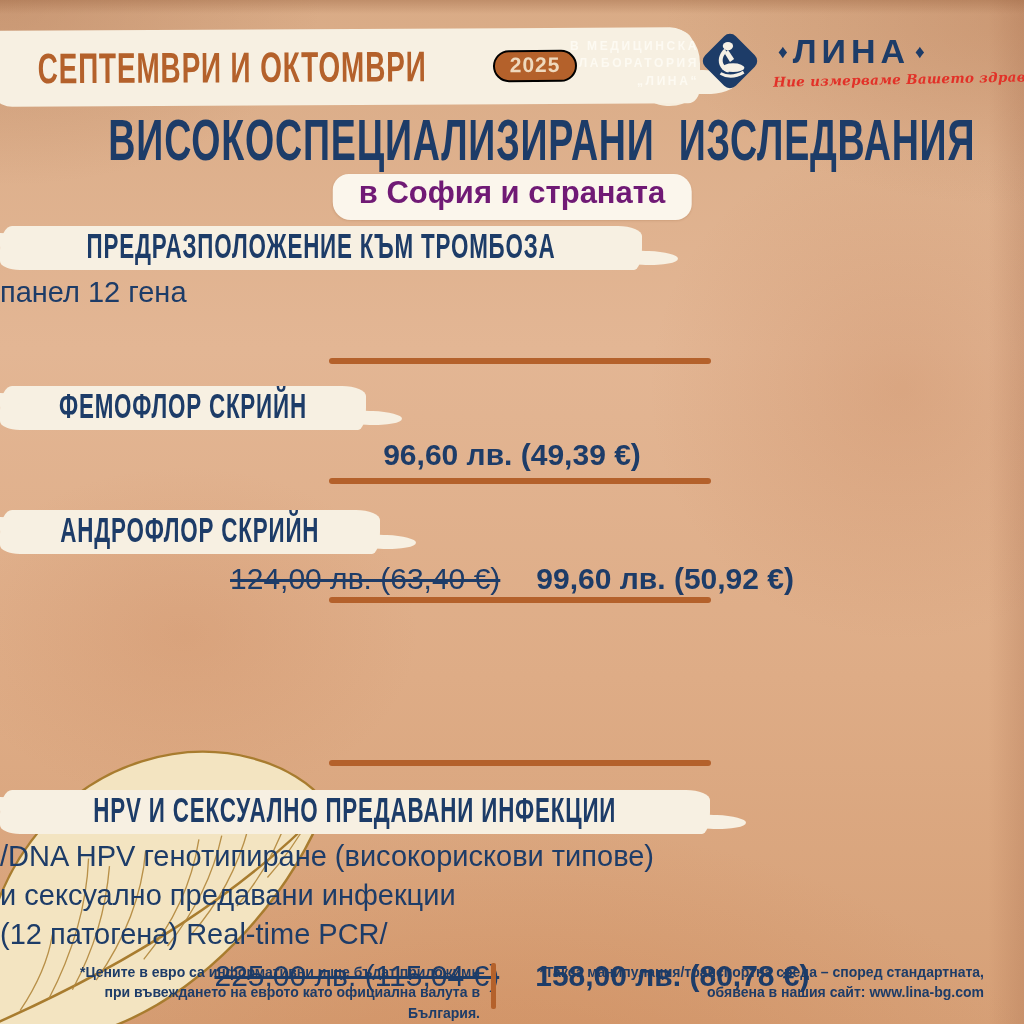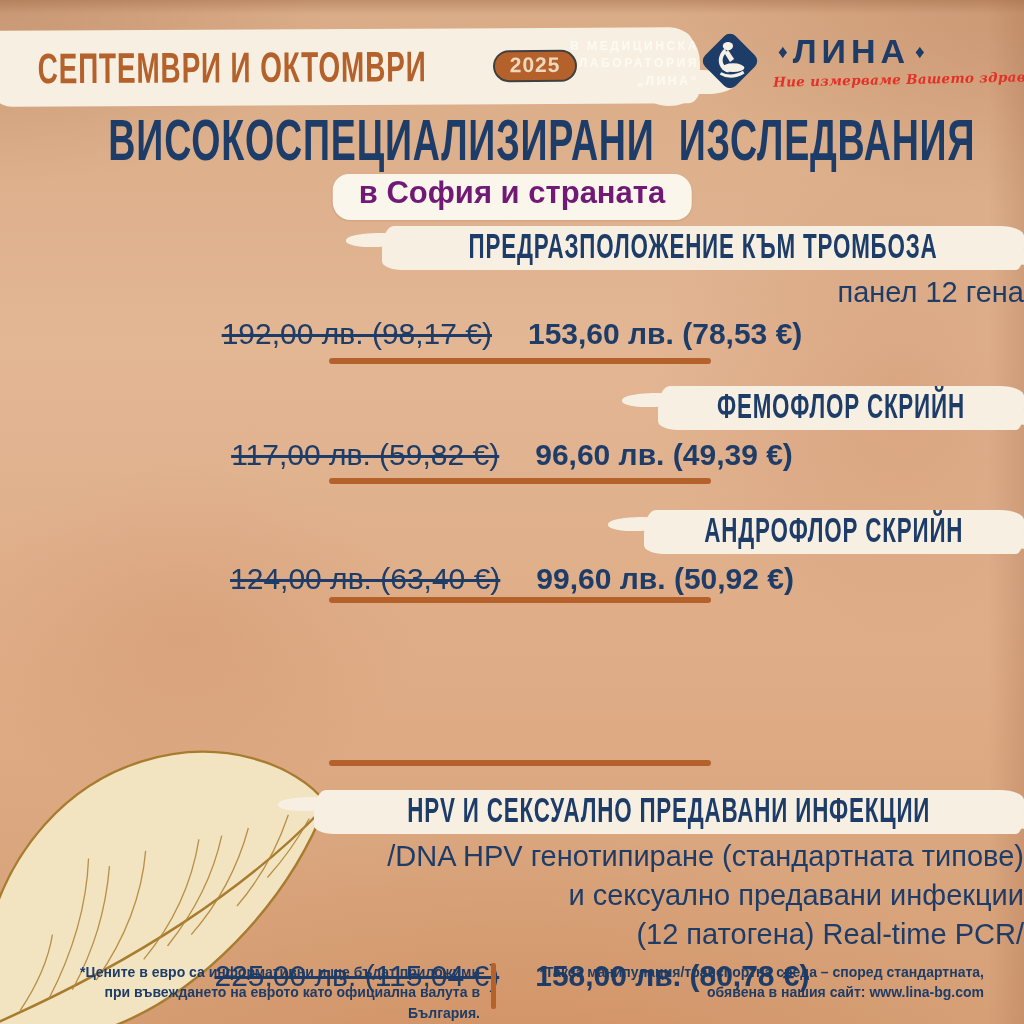--- a/index.html
+++ b/index.html
@@ -23,42 +23,42 @@
   .brush::before{content:""; position:absolute; left:-36px; top:16%; width:62px; height:32%;
     background:inherit; border-radius:46% 54% 50% 50%; transform:rotate(-2deg);}
   .brush::after{content:""; position:absolute; right:-36px; bottom:12%; width:62px; height:32%;
     background:inherit; border-radius:50% 50% 55% 45%; transform:rotate(2deg);}
 
   
   .header-brush{position:absolute; left:-14px; top:29px; width:714px; height:76px;
     border-radius:6px 30px 12px 26px / 20px 36px 16px 30px; transform:rotate(-.3deg);
     display:flex; align-items:center; justify-content:center; gap:18px; padding-right:120px; box-sizing:border-box;}
   .period{font-weight:bold; font-size:35px; color:#b4612b;}
-  .badge{background:#b4612b; color:#efd9bd; border:2px solid #404040; border-radius:16px;
+  .badge{background:#b4612b; color:#efd9bd; border:2px solid #000000; border-radius:16px;
     font-weight:bold; font-size:21px; padding:1px 15px 3px; letter-spacing:1px;}
   .streak-v{position:absolute; left:648px; top:28px; width:42px; height:78px; background:#f7f0e2;
     border-radius:46% 54% 50% 50% / 12% 14% 12% 14%; transform:rotate(3deg); opacity:.95;}
   .lab-block{position:absolute; left:517px; top:38px; width:182px; text-align:right;
     color:#fdfaf2; font-weight:bold; font-size:12px; line-height:1.45; letter-spacing:2.6px;}
   .logo{position:absolute; left:697px; top:28px; display:flex; align-items:flex-start; gap:10px;}
   .wordmark{display:flex; align-items:center; color:#1d3c68; margin-top:6px;}
   .wordmark .txt{font-weight:bold; font-size:34px; letter-spacing:5px; line-height:1;text-align:right;}
   .wordmark .dia{font-size:19px; margin:0 5px; line-height:1;}
   .tagline{font-family:"DejaVu Serif", serif; font-style:italic; font-weight:bold;
     color:#e23128; font-size:13.5px; margin-top:3px; letter-spacing:.3px; transform:rotate(-1.2deg); white-space:nowrap;}
 
   
   .title{position:absolute; left:0; right:0; top:112px; margin:0;
     font-size:47px; font-weight:bold; color:#1d3c68; word-spacing:16px;}
   .subtitle-pill{position:absolute; left:50%; transform:translateX(-50%); top:174px;
     background:#fbf6ec; border-radius:16px 18px 16px 18px; padding:1px 26px 9px;
     font-size:31px; font-weight:bold; color:#701a75; box-shadow:0 1px 2px rgba(120,70,30,.15);}
 
   
-  .test{position:absolute; left:0; right:0; text-align:right;}
+  .test{position:absolute; left:0; right:0; text-align:left;}
   .name-brush{display:inline-block; padding:5px 28px 7px;
     border-radius:12px 24px 8px 20px / 24px 10px 22px 9px;}
   .name{font-weight:bold; font-size:28px; color:#1d3c68;}
   .desc{font-size:29px; color:#1d3c68; margin-top:6px;}
   .prices{display:flex; justify-content:center; align-items:baseline; gap:36px; margin-top:8px;
     font-size:30px; color:#1d3c68;}
   .old{text-decoration:line-through; text-decoration-thickness:3px;}
   .new{font-weight:bold;}
 
   .divider{position:absolute; left:50%; transform:translateX(-50%); margin-left:8px;
@@ -136,34 +136,29 @@
 
   <div class="subtitle-pill">
     <span>в София и страната</span>
   </div>
 
   <section class="test" style="top:226px">
     <div class="brush name-brush">
       <span class="name condensed">ПРЕДРАЗПОЛОЖЕНИЕ КЪМ ТРОМБОЗА</span>
     </div>
     <div class="desc">панел 12 гена</div>
-    <div class="prices">
-      <span class="old">192,00 лв. (98,17 €)</span>
-      <span class="new">153,60 лв. (78,53 €)</span>
-    </div>
   </section>
 
   <div class="divider" style="top:358px"></div>
 
   <section class="test" style="top:386px">
     <div class="brush name-brush">
       <span class="name condensed">ФЕМОФЛОР СКРИЙН</span>
     </div>
     <div class="prices">
-      <span class="old">117,00 лв. (59,82 €)</span>
       <span class="new">96,60 лв. (49,39 €)</span>
     </div>
   </section>
 
   <div class="divider" style="top:478px"></div>
 
   <section class="test" style="top:510px">
     <div class="brush name-brush">
       <span class="name condensed">АНДРОФЛОР СКРИЙН</span>
     </div>
@@ -175,21 +170,21 @@
 
   <div class="divider" style="top:597px"></div>
 
 
   <div class="divider" style="top:760px"></div>
 
   <section class="test" style="top:790px">
     <div class="brush name-brush">
       <span class="name condensed">HPV И СЕКСУАЛНО ПРЕДАВАНИ ИНФЕКЦИИ</span>
     </div>
-    <div class="desc">/DNA HPV генотипиране (стандартната типове)</div>
+    <div class="desc">/DNA HPV генотипиране (високорискови типове)</div>
     <div class="desc">и сексуално предавани инфекции</div>
     <div class="desc">(12 патогена) Real-time PCR/</div>
     <div class="prices">
       <span class="old">225,00 лв. (115,04 €)</span>
       <span class="new">158,00 лв. (80,78 €)</span>
     </div>
   </section>
 
   <footer>
     <div class="footer-note footer-left">*Цените в евро са информативни и ще бъдат приложими при въвеждането на еврото като официална валута в България.</div>

